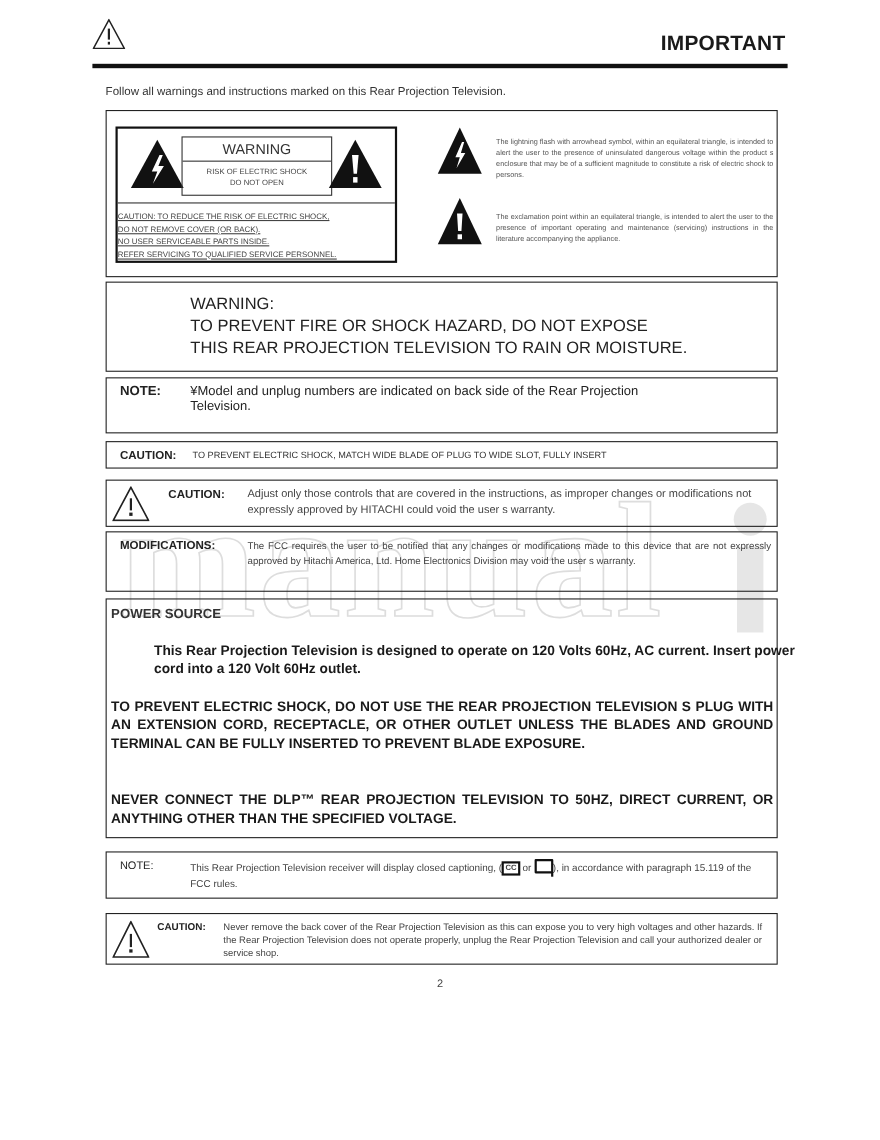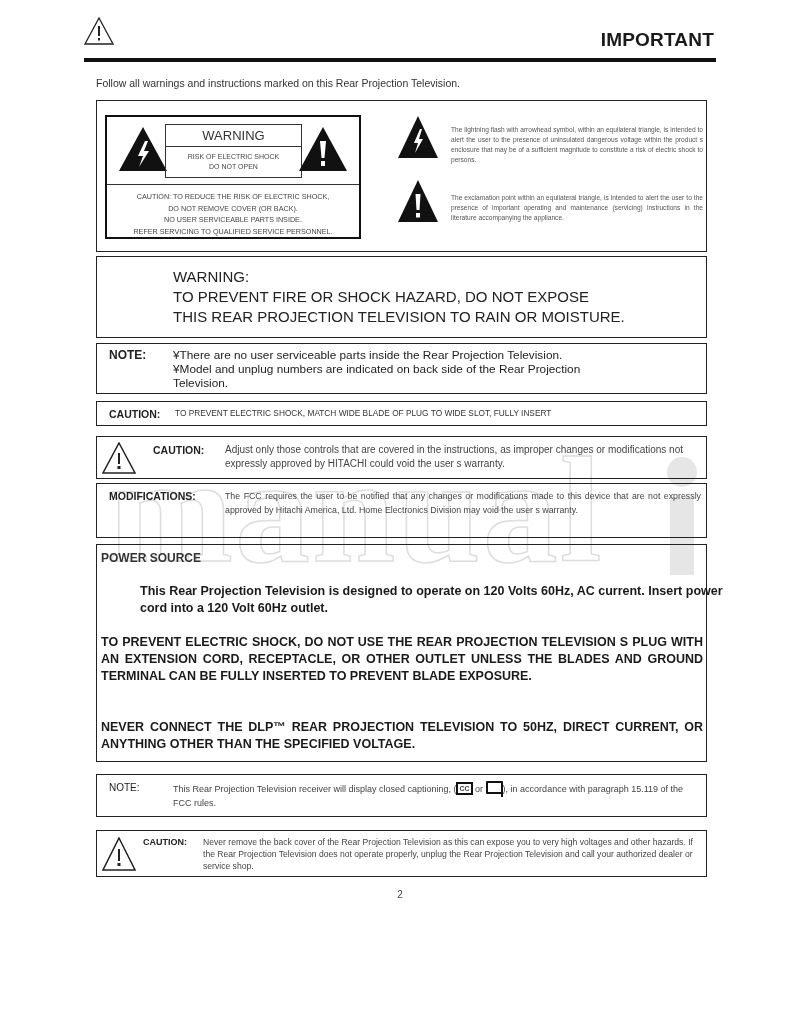--- a/index.html
+++ b/index.html
@@ -16,21 +16,21 @@
   
   #box-symbols { top: 100px; height: 152px; }
   .label-panel { position: absolute; left: 8px; top: 14px; width: 256px; height: 124px; border: 2.5px solid #111; }
   .lp-top { position: absolute; left: 0; top: 0; width: 100%; height: 68px; border-bottom: 1.5px solid #333; padding-left: 40px; }
   .lp-tri { position: absolute; top: 8px; width: 52px; height: 48px; }
   .lp-tri.left { left: 10px; }
   .lp-tri.right { right: 10px; }
   .lp-center { position: absolute; left: 58px; top: 7px; width: 137px; height: 54px; border: 1px solid #333; }
   .lp-warning { height: 22px; border-bottom: 1px solid #333; text-align: center; font-size: 13px; line-height: 22px; color: #333; }
   .lp-risk { text-align: center; font-size: 7px; line-height: 10px; padding-top: 5px; color: #444; }
-  .lp-bottom { position: absolute; left: 0; top: 74px; width: 100%; text-align: center; font-size: 7.2px; line-height: 11.5px; color: #444; }
+  .lp-bottom { position: absolute; left: 0; top: 74px; width: 100%; font-size: 7.2px; line-height: 11.5px; color: #444; text-decoration: underline; }
 
   .sym-row { position: absolute; left: 300px; width: 308px; }
   .sym-tri { position: absolute; left: 0; width: 42px; height: 44px; }
   .sym-text { position: absolute; left: 54px; width: 252px; font-size: 6.6px; line-height: 10px; color: #555; text-align: justify; }
 
   
   #box-warning { top: 256px; height: 82px; }
   .warn-text { position: absolute; left: 76px; top: 10px; font-size: 15px; line-height: 20px; color: #222; }
 
   
@@ -146,21 +146,20 @@
   <div class="warn-text">
     <div>WARNING:</div>
     <div>TO PREVENT FIRE OR SHOCK HAZARD, DO NOT EXPOSE</div>
     <div>THIS REAR PROJECTION TELEVISION TO RAIN OR MOISTURE.</div>
   </div>
 </div>
 
 <div class="box" id="box-note">
   <div class="note-label">NOTE:</div>
   <div class="note-lines">
-    <div>¥There are no user serviceable parts inside the Rear Projection Television.</div>
     <div>¥Model and unplug numbers are indicated on back side of the Rear Projection</div>
     <div>Television.</div>
   </div>
 </div>
 
 <div class="box" id="box-plug">
   <div class="plug-label">CAUTION:</div>
   <div class="plug-text">TO PREVENT ELECTRIC SHOCK, MATCH WIDE BLADE OF PLUG TO WIDE SLOT, FULLY INSERT</div>
 </div>
 

